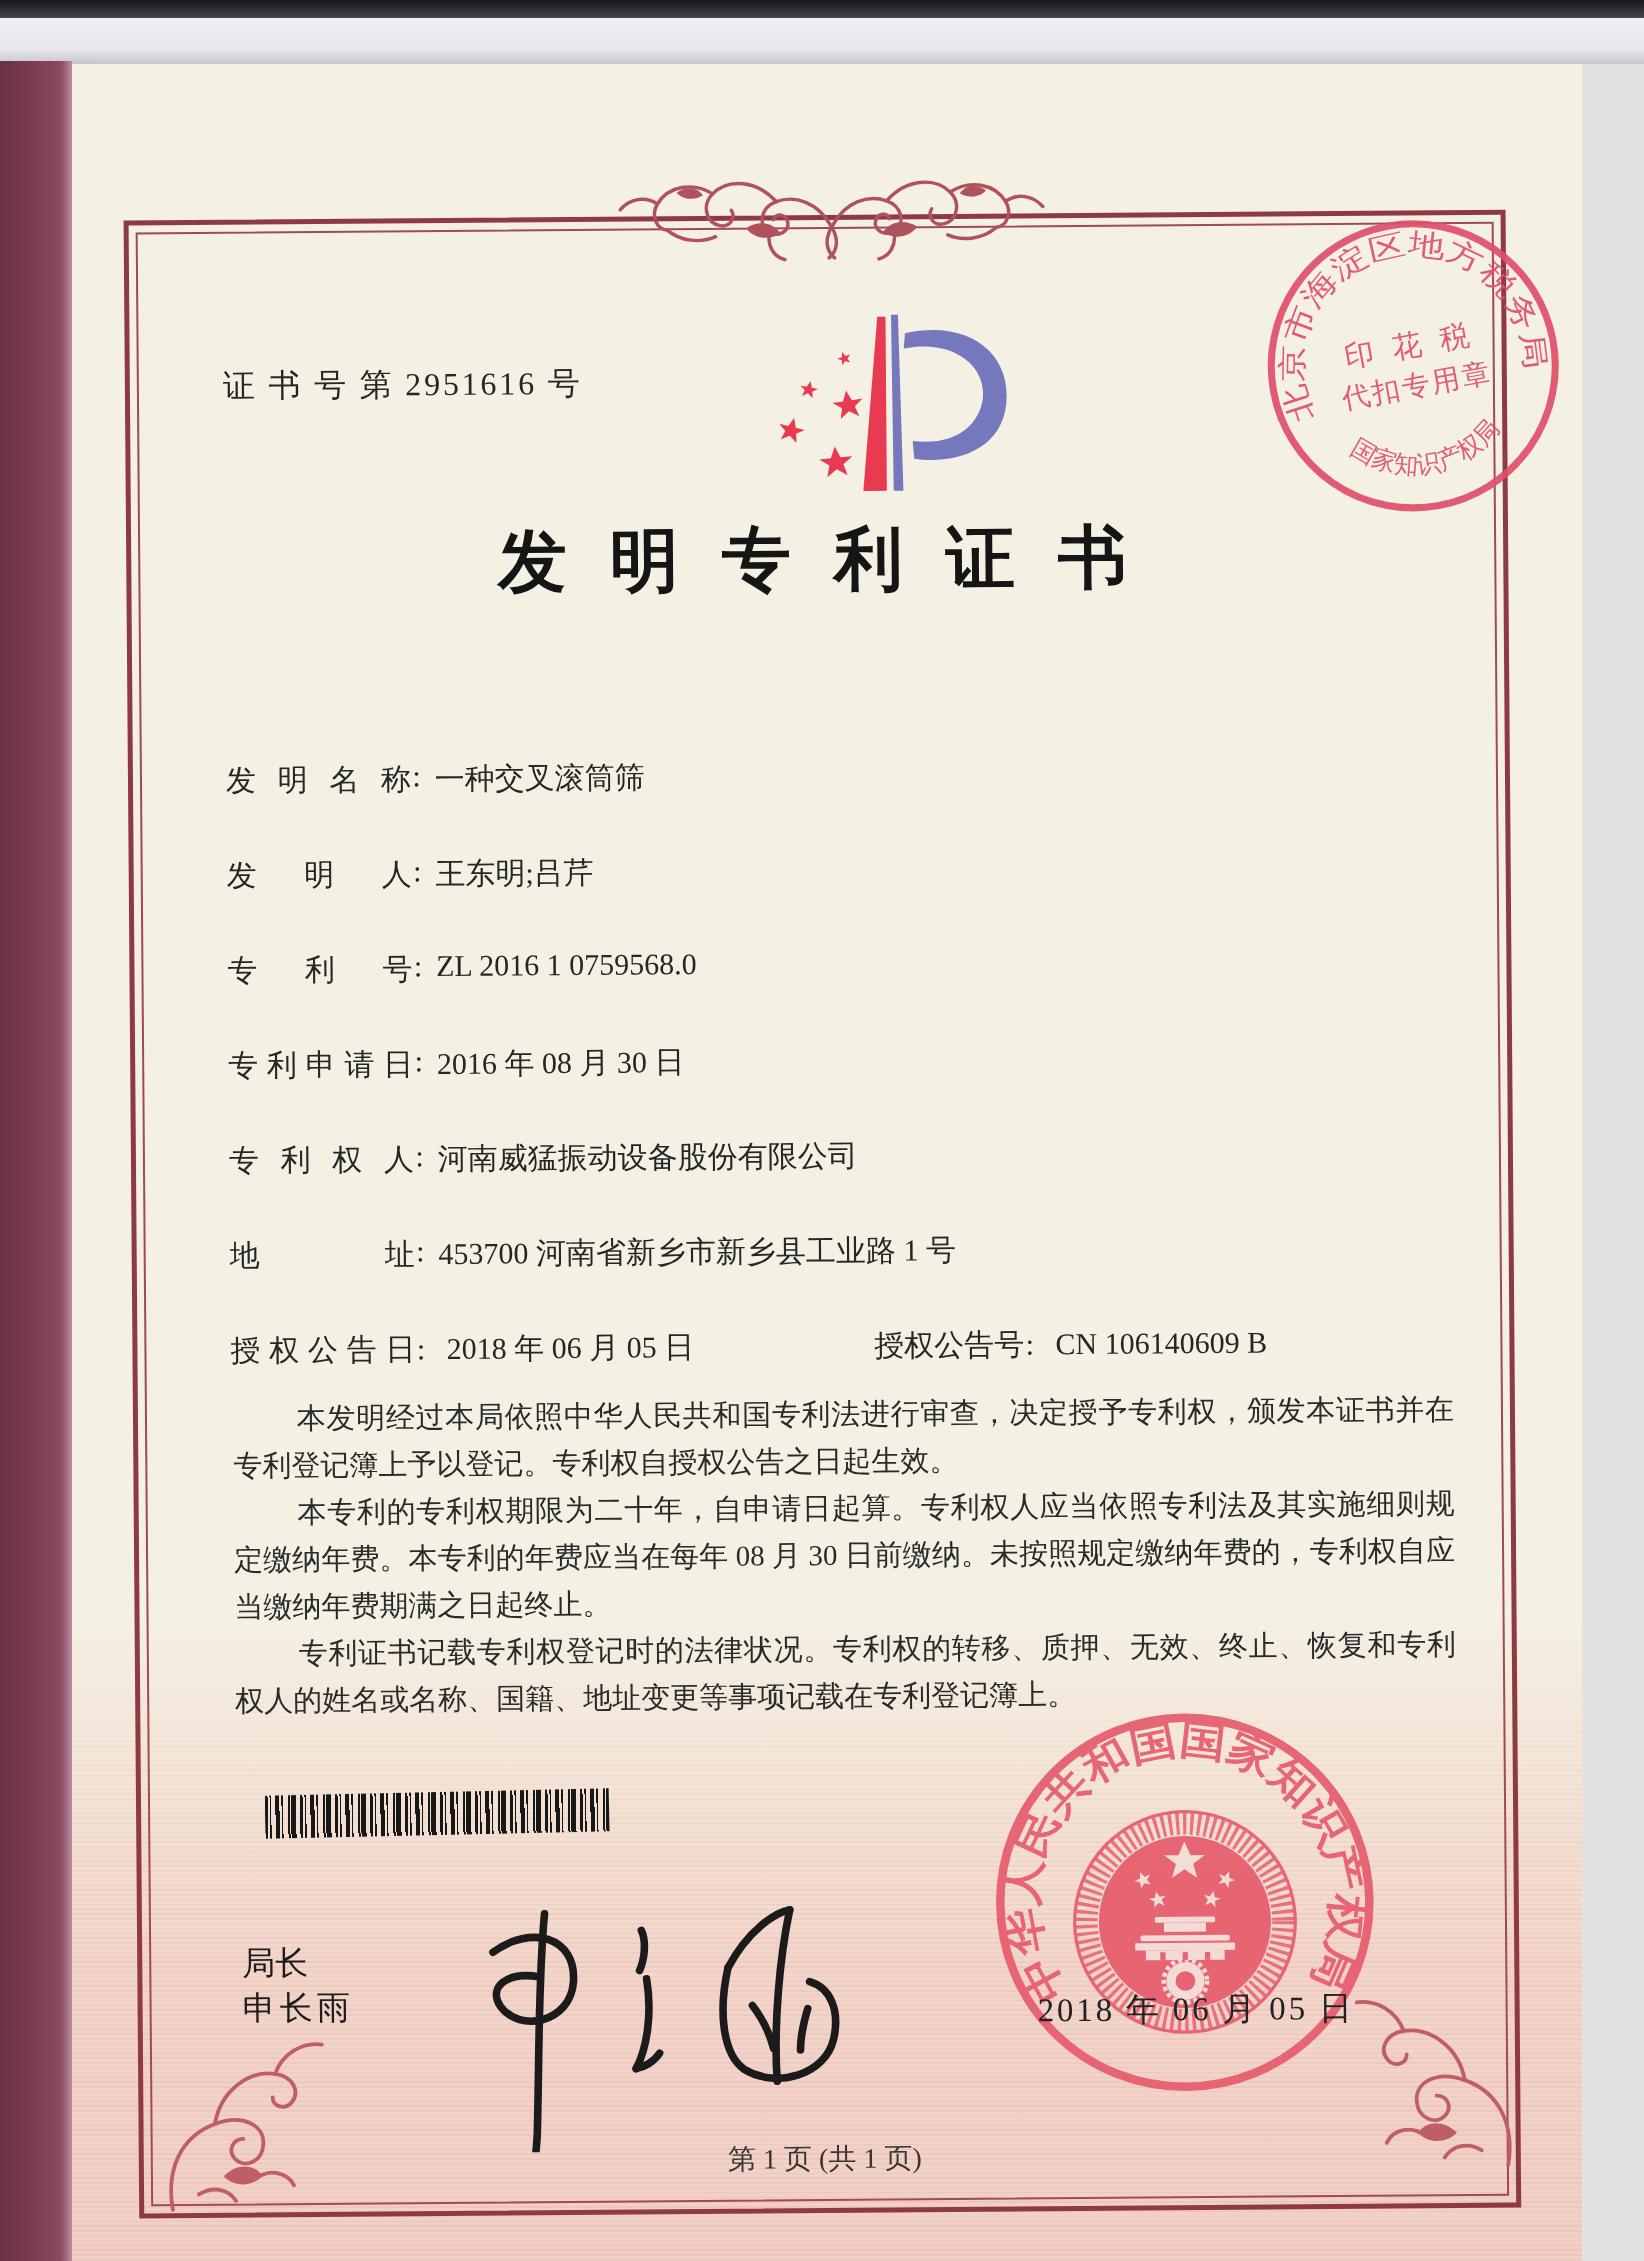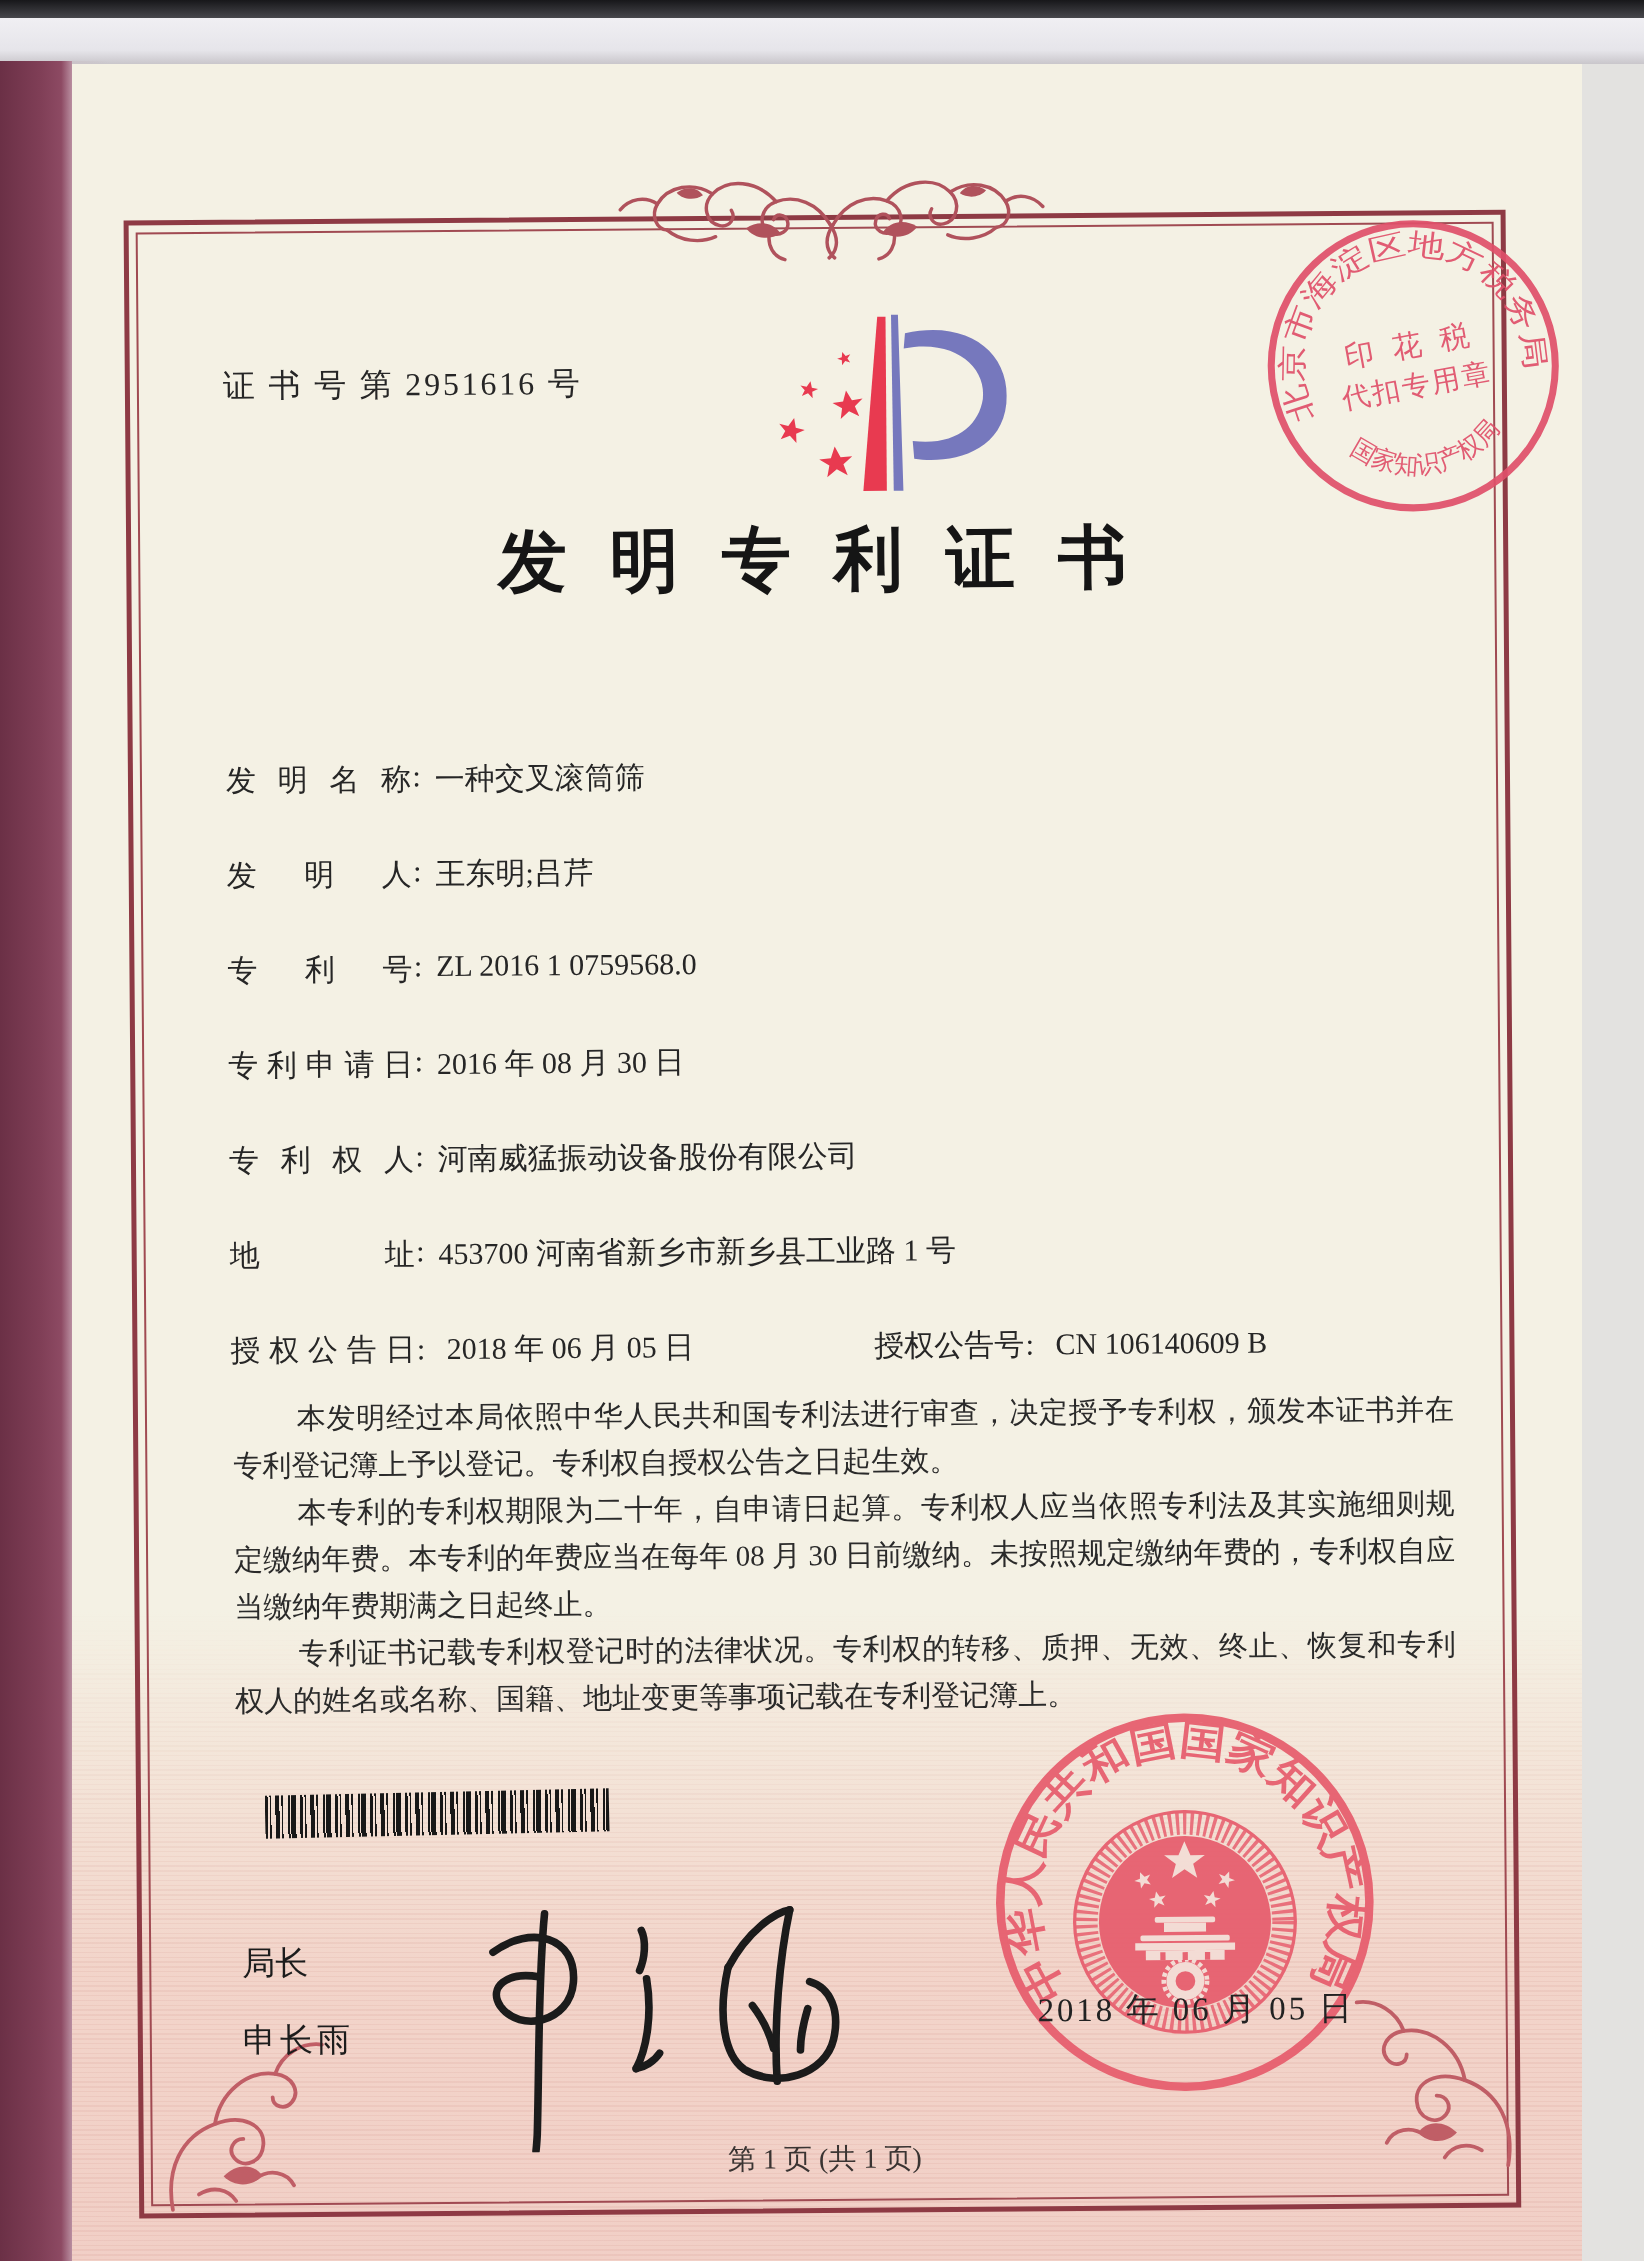--- a/index.html
+++ b/index.html
@@ -56,21 +56,21 @@
   .body-text p{margin:0;text-indent:2.2em;}
   
   .barcode{position:absolute;left:188px;top:1725px;width:344px;height:43px;transform:rotate(-.8deg);
      background:repeating-linear-gradient(90deg,
        #181818 0 2.8px,transparent 2.8px 4.8px,#181818 4.8px 6.2px,transparent 6.2px 10.4px,
        #181818 10.4px 14.5px,transparent 14.5px 16.6px,#181818 16.6px 18px,transparent 18px 23px,
        #181818 23px 25px,transparent 25px 26px,#181818 26px 31px,transparent 31px 35px);}
   
   .signer{position:absolute;left:164px;top:1873px;font-size:33px;color:#1c1c1c;
           font-family:"Liberation Sans","DejaVu Sans",sans-serif;}
-  .signer .name{margin-top:32px;letter-spacing:4.1px;}
+  .signer .name{letter-spacing:4.1px;}
   .signature{position:absolute;left:325px;top:1782px;width:525px;height:304px;}
   
   .seal{position:absolute;left:910px;top:1644px;width:394px;height:394px;opacity:.93;}
   .seal-date{position:absolute;left:959px;top:1926px;font-size:33px;color:#222;letter-spacing:2.8px;}
   
   .footer{position:absolute;left:59px;top:2076px;width:1372px;text-align:center;
           font-size:28px;color:#3a3432;}
   
   .top-ornament{position:absolute;left:546px;top:97px;width:442px;height:111px;}
   .corner{position:absolute;width:166px;height:193px;}

